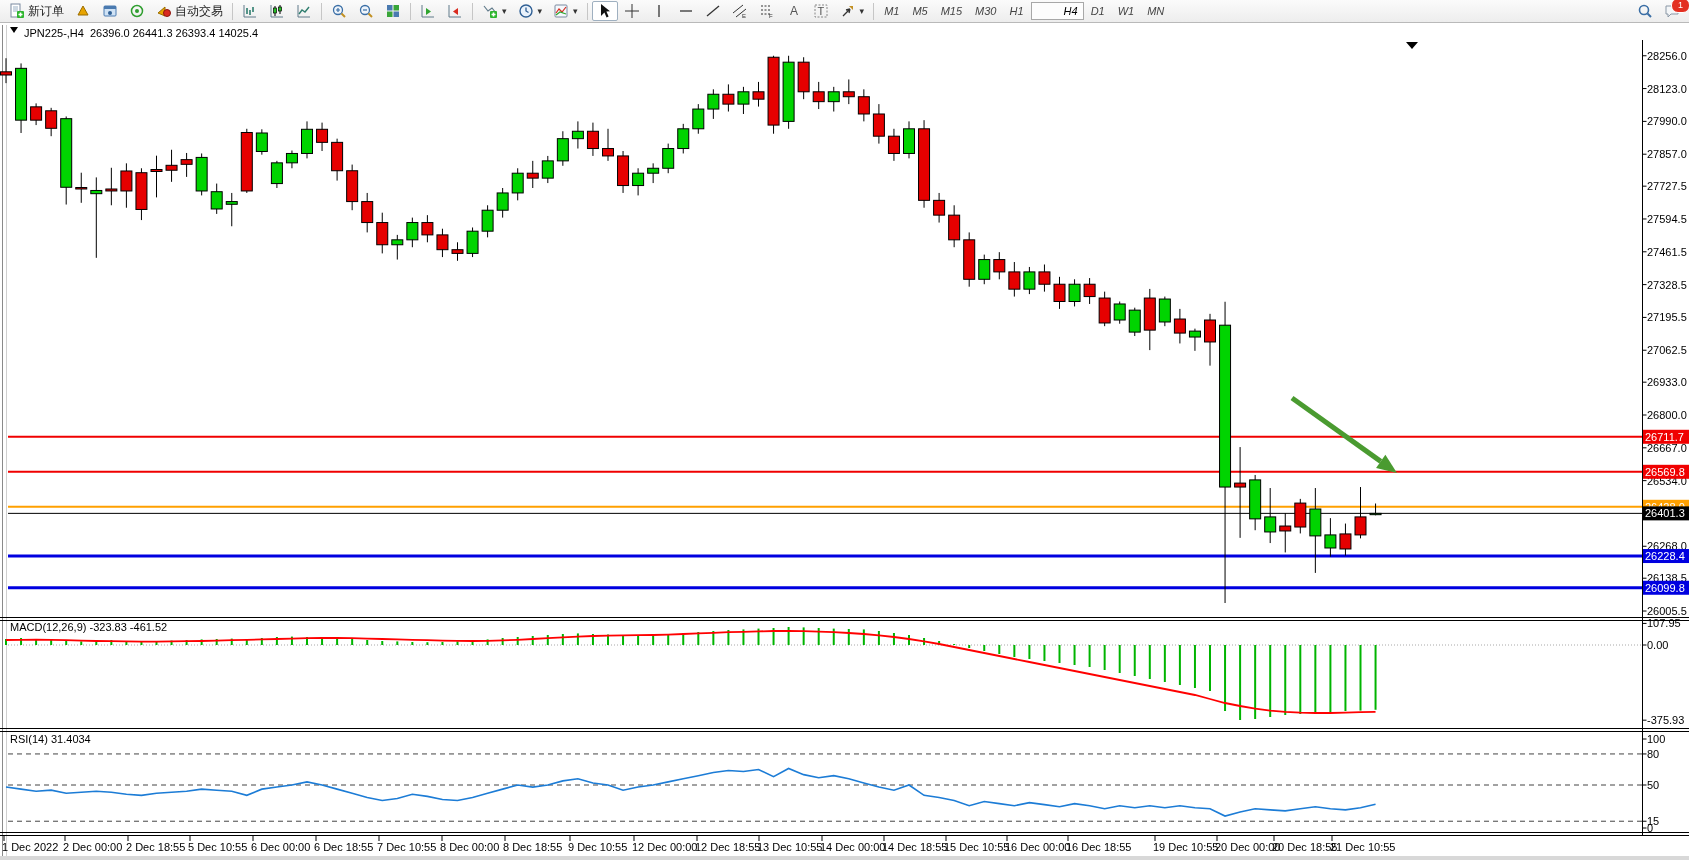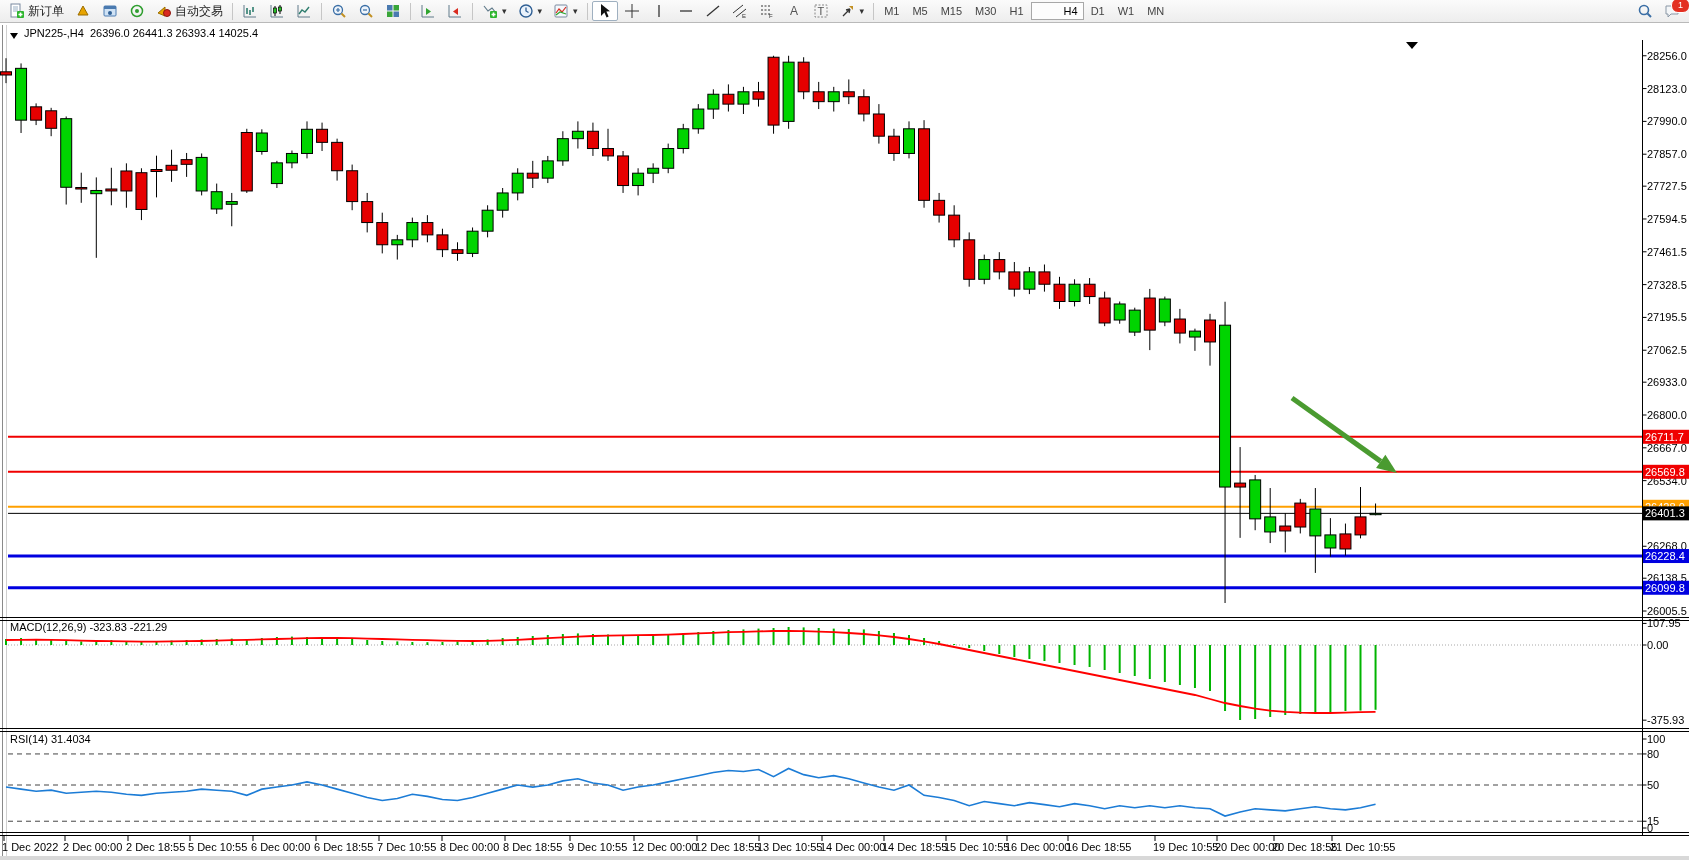--- a/index.html
+++ b/index.html
@@ -5,32 +5,32 @@
   html,body{margin:0;padding:0;width:1689px;height:860px;overflow:hidden;background:#fff;
     font-family:"Liberation Sans","DejaVu Sans",sans-serif;}
   
   .toolbar{position:absolute;top:0;left:0;width:1689px;height:23px;z-index:5;
     background:linear-gradient(#fbfbfb,#ededed);border-bottom:1px solid #b9b9b9;
     display:flex;align-items:center;padding:0 4px;box-sizing:border-box;gap:1px;}
   .tb{height:20px;display:flex;align-items:center;gap:3px;padding:0 4px;border:1px solid transparent;
     background:transparent;border-radius:2px;font-size:12px;color:#222;cursor:default;font-family:inherit;}
   .tb.active{background:#fff;border-color:#9fb0c0;}
   .tb .lbl{white-space:nowrap;}
-  .tf{height:18px;padding:0 5px;font-size:11px;color:#444;border:1px solid transparent;background:transparent;font-family:inherit;}
+  .tf{height:18px;padding:0 5px;font-size:11px;color:#444;border:1px solid transparent;background:transparent;font-family:inherit;font-style:italic;}
   .tf.active{background:#fdfdfd;border-color:#a8a8a8;color:#000;padding-left:32px;}
   .sep{width:1px;height:17px;background:#c6c6c6;margin:0 3px;}
   .spacer{flex:1;}
   .ic{width:16px;height:16px;display:block;}
   .caret{font-size:9px;color:#333;margin-left:1px;}
   .bubble-wrap{position:relative;}
   .badge{position:absolute;top:-4px;right:-6px;min-width:13px;height:13px;border-radius:7px;background:#e33022;
     color:#fff;font-size:9px;line-height:13px;text-align:center;padding:0 2px;border:1px solid #fff;}
   
   #chart-svg{position:absolute;top:0;left:0;z-index:1;}
-  .chart-title{position:absolute;top:27px;left:10px;z-index:3;font-size:11px;color:#000;display:flex;align-items:flex-end;gap:6px;}
+  .chart-title{position:absolute;top:27px;left:10px;z-index:3;font-size:11px;color:#000;display:flex;align-items:flex-start;gap:6px;}
   .tri{width:0;height:0;border-left:4px solid transparent;border-right:4px solid transparent;border-top:6px solid #000;display:inline-block;}
   .pane-label{position:absolute;left:10px;z-index:3;font-size:11px;color:#000;white-space:nowrap;}
   #macd-label{top:621px;}
   #rsi-label{top:733px;}
 </style>
 </head>
 <body>
 
 <div class="toolbar">
   <button class="tb">
@@ -234,21 +234,21 @@
 </div>
 
 <div class="chart-title">
   <span class="tri"></span>
   <span>JPN225-,H4</span>
   <span>26396.0 26441.3 26393.4 14025.4</span>
 </div>
 
 <div class="pane-label" id="macd-label">
   <span>MACD(12,26,9)</span>
-  <span>-323.83 -221.29</span>
+  <span>-323.83 -461.52</span>
 </div>
 <div class="pane-label" id="rsi-label">
   <span>RSI(14)</span>
   <span>31.4034</span>
 </div>
 
 <svg id="chart-svg" width="1689" height="860">
     <line x1="2.5" y1="25" x2="2.5" y2="856" stroke="#8a8a8a"></line>
     <line x1="6.5" y1="25" x2="6.5" y2="856" stroke="#d0d0d0"></line>
     <line x1="8" x2="1642" y1="436.7863311127558" y2="436.7863311127558" stroke="#F00000" stroke-width="2"></line>

